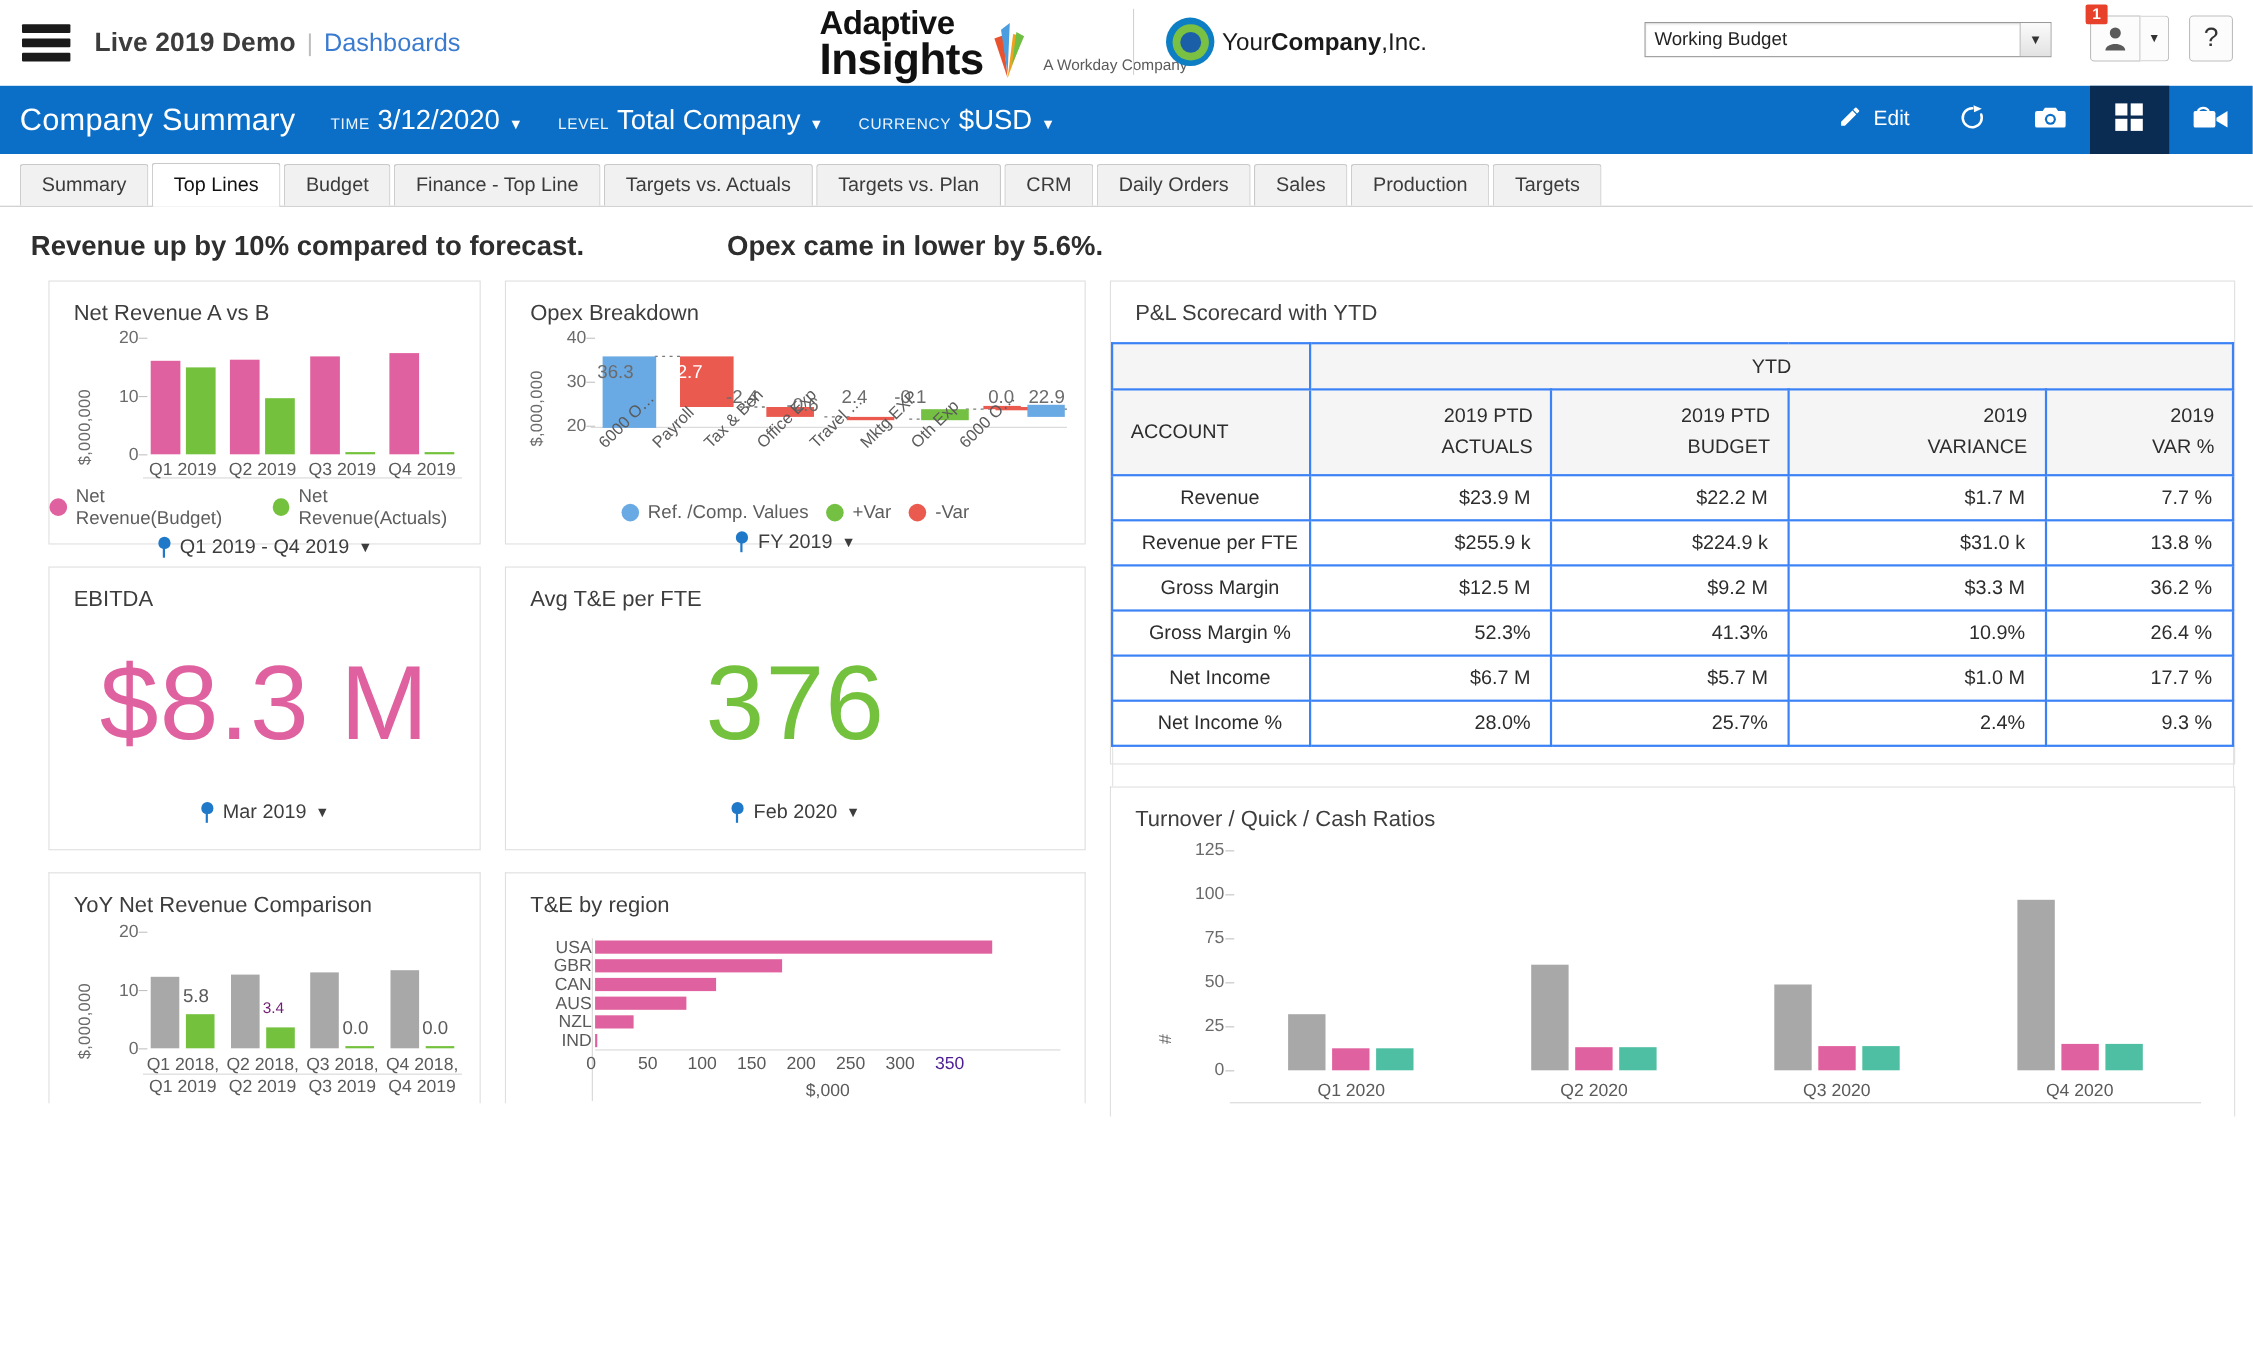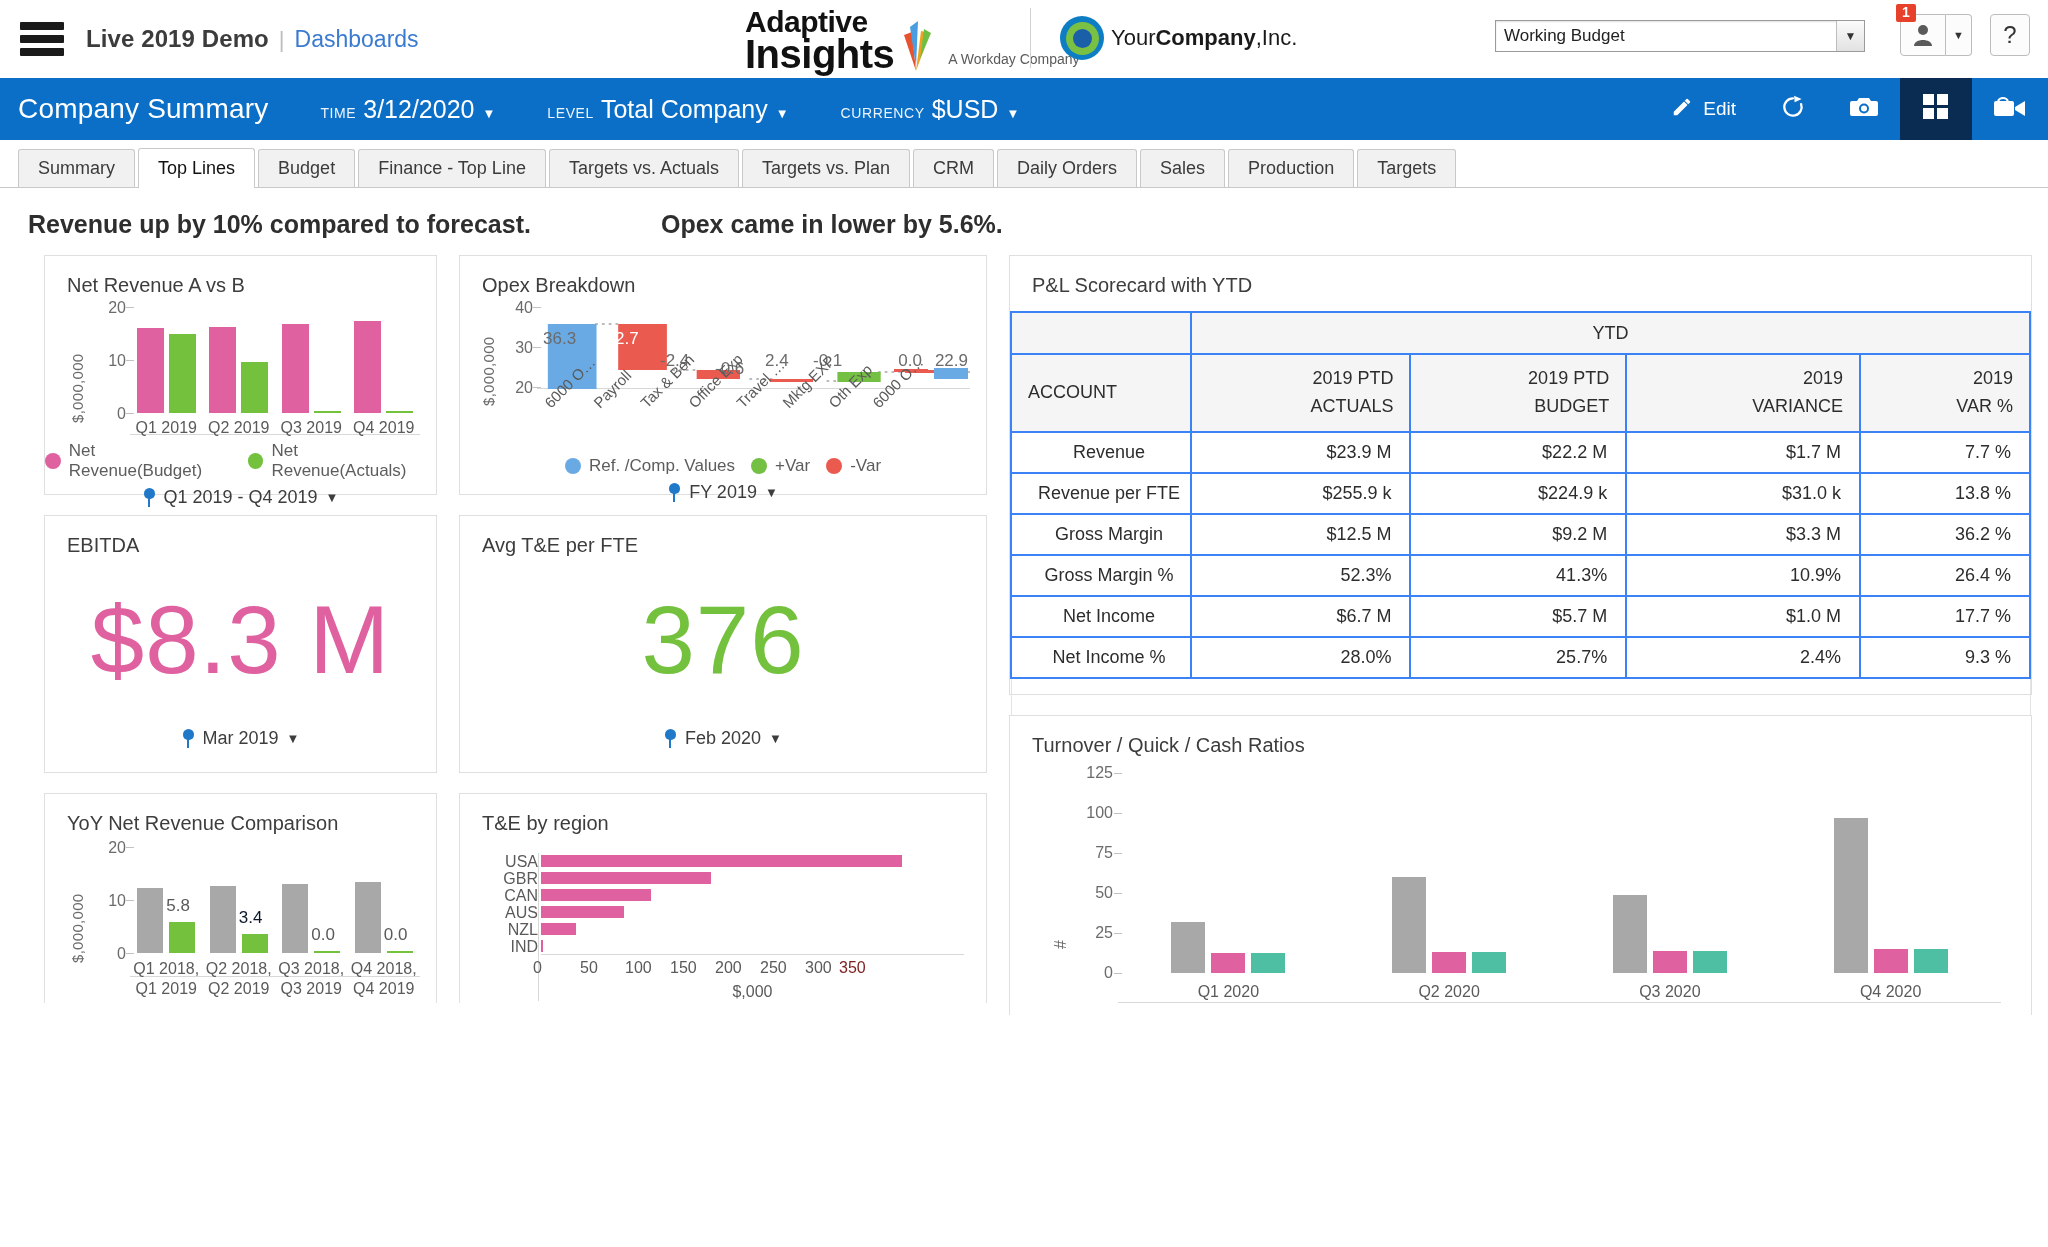--- a/index.html
+++ b/index.html
@@ -72,21 +72,21 @@
     display: flex; align-items: center; justify-content: center;
     font-size: 24px; color: #333; cursor: pointer;
   }
 
   
   .bluebar {
     height: 62px; background: #0b6fc8; display: flex; align-items: center;
     color: #fff; position: relative;
   }
   .bb-title { font-size: 28px; margin-left: 18px; font-weight: normal; letter-spacing: .2px; }
-  .bb-ctl { margin-left: 52px; font-size: 18px; display: flex; align-items: baseline; cursor: pointer; }
+  .bb-ctl { margin-left: 32px; font-size: 18px; display: flex; align-items: baseline; cursor: pointer; }
   .bb-ctl .lbl { font-size: 14px; letter-spacing: .6px; opacity: .93; margin-right: 7px; }
   .bb-ctl .val { font-size: 25px; }
   .bb-ctl .dn { margin-left: 8px; font-size: 13px; }
   .bb-right { position: absolute; right: 0; top: 0; height: 62px; display: flex; align-items: center; }
   .bb-btn { height: 62px; display: flex; align-items: center; justify-content: center;
             padding: 0 22px; cursor: pointer; }
   .bb-btn.edit { gap: 10px; font-size: 19px; }
   .bb-btn.active { background: #0a2c52; }
 
   
@@ -397,21 +397,21 @@
           <div style="display:flex; height:106px; align-items:flex-end;">
             <div style="flex:1; display:flex; justify-content:center; gap:6px; align-items:flex-end; height:106px; position:relative;">
               <div style="width:26px; height:65px; background:#a8a8a8;"></div>
               <div style="width:26px; height:31px; background:#73c13d; position:relative;">
                 <span style="position:absolute; top:-26px; left:-3px; font-size:17px; color:#5a5a5a;">5.8</span>
               </div>
             </div>
             <div style="flex:1; display:flex; justify-content:center; gap:6px; align-items:flex-end; height:106px;">
               <div style="width:26px; height:67px; background:#a8a8a8;"></div>
               <div style="width:26px; height:19px; background:#73c13d; position:relative;">
-                <span style="position:absolute; top:-26px; left:-3px; font-size:17px; color:#0f172a;">3.4</span>
+                <span style="position:absolute; top:-26px; left:-3px; font-size:14px; color:#701a75;">3.4</span>
               </div>
             </div>
             <div style="flex:1; display:flex; justify-content:center; gap:6px; align-items:flex-end; height:106px;">
               <div style="width:26px; height:69px; background:#a8a8a8;"></div>
               <div style="width:26px; height:2px; background:#73c13d; position:relative;">
                 <span style="position:absolute; top:-26px; left:-3px; font-size:17px; color:#5a5a5a;">0.0</span>
               </div>
             </div>
             <div style="flex:1; display:flex; justify-content:center; gap:6px; align-items:flex-end; height:106px;">
               <div style="width:26px; height:71px; background:#a8a8a8;"></div>
@@ -545,21 +545,21 @@
           <div style="height:12px; width:0.4%;  background:#e0619f; margin:0 0 2px;"></div>
           <div style="border-top:1px solid #d8d8d8; display:flex; margin-top:2px;">
             <div style="flex:1; position:relative;">
               <span style="position:absolute; left:-8px; top:4px; font-size:16px; color:#5a5a5a;">0</span>
               <span style="position:absolute; left:39px; top:4px; font-size:16px; color:#5a5a5a;">50</span>
               <span style="position:absolute; left:84px; top:4px; font-size:16px; color:#5a5a5a;">100</span>
               <span style="position:absolute; left:129px; top:4px; font-size:16px; color:#5a5a5a;">150</span>
               <span style="position:absolute; left:174px; top:4px; font-size:16px; color:#5a5a5a;">200</span>
               <span style="position:absolute; left:219px; top:4px; font-size:16px; color:#5a5a5a;">250</span>
               <span style="position:absolute; left:264px; top:4px; font-size:16px; color:#5a5a5a;">300</span>
-              <span style="position:absolute; left:298px; top:4px; font-size:16px; color:#7f1d1d;">350</span>
+              <span style="position:absolute; left:309px; top:4px; font-size:16px; color:#4c1d95;">350</span>
             </div>
           </div>
           <div style="text-align:center; font-size:16px; color:#5a5a5a; margin-top:28px;">$,000</div>
         </div>
       </div>
     </div>
   </div>
 
   <div class="colC">
 

